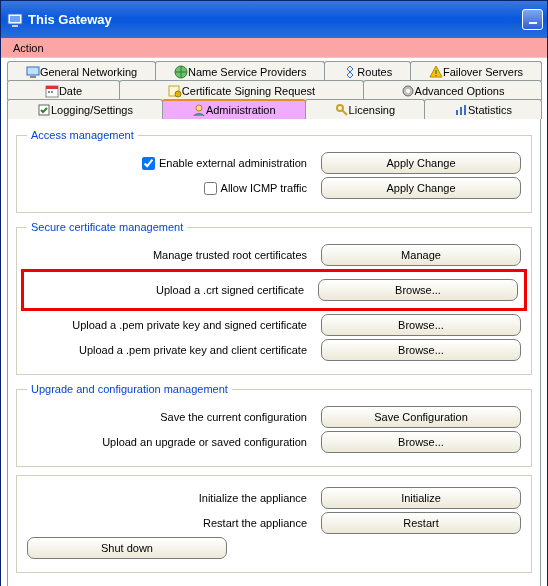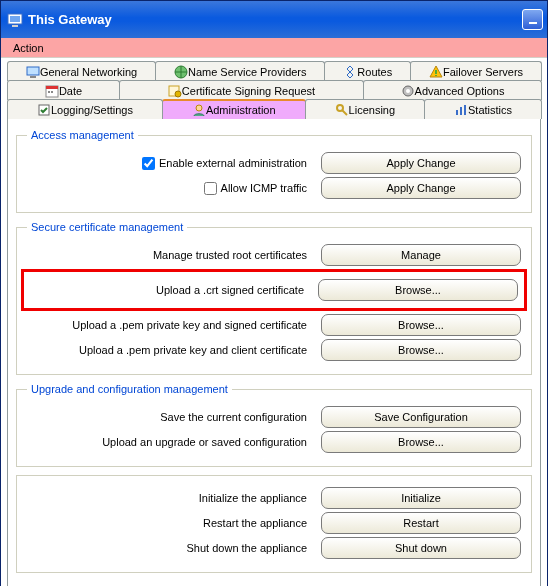--- a/index.html
+++ b/index.html
@@ -343,19 +343,18 @@
       <fieldset>
         <div class="row">
           <div class="label-cell">Initialize the appliance</div>
           <div class="btn-cell"><button class="btn">Initialize</button></div>
         </div>
         <div class="row">
           <div class="label-cell">Restart the appliance</div>
           <div class="btn-cell"><button class="btn">Restart</button></div>
         </div>
         <div class="row">
-          <div class="label-cell">Shut down the appliance</div>
           <div class="btn-cell"><button class="btn">Shut down</button></div>
         </div>
       </fieldset>
     </div>
   </div>
 </div>
 
 </body></html>

